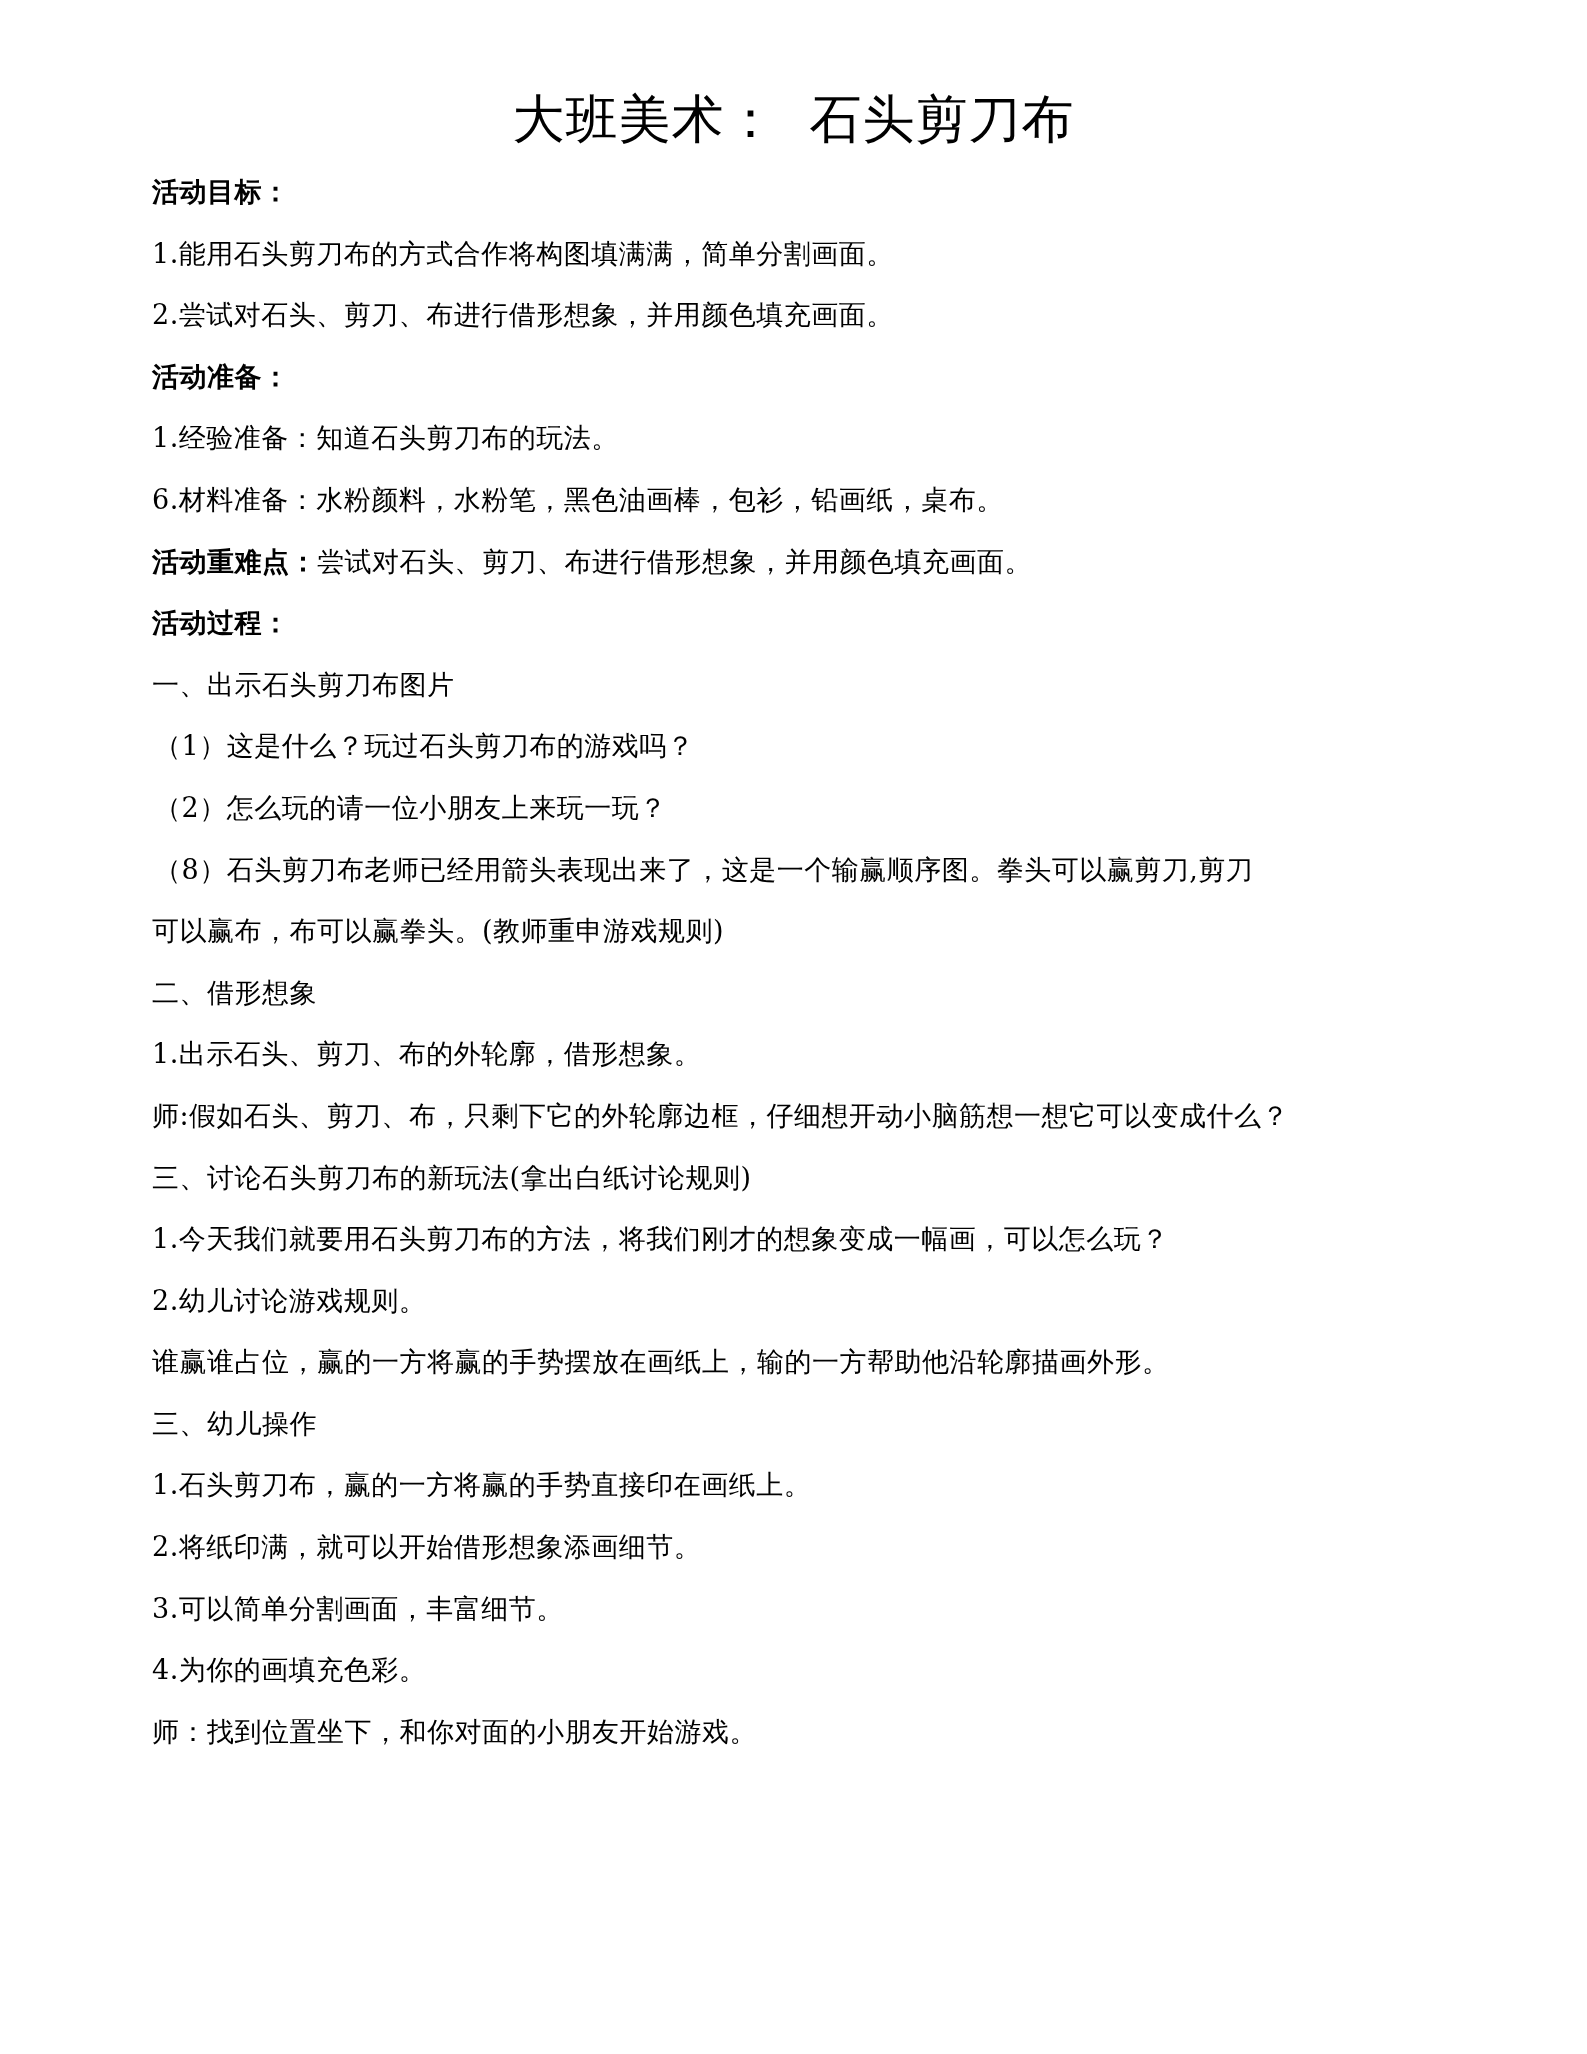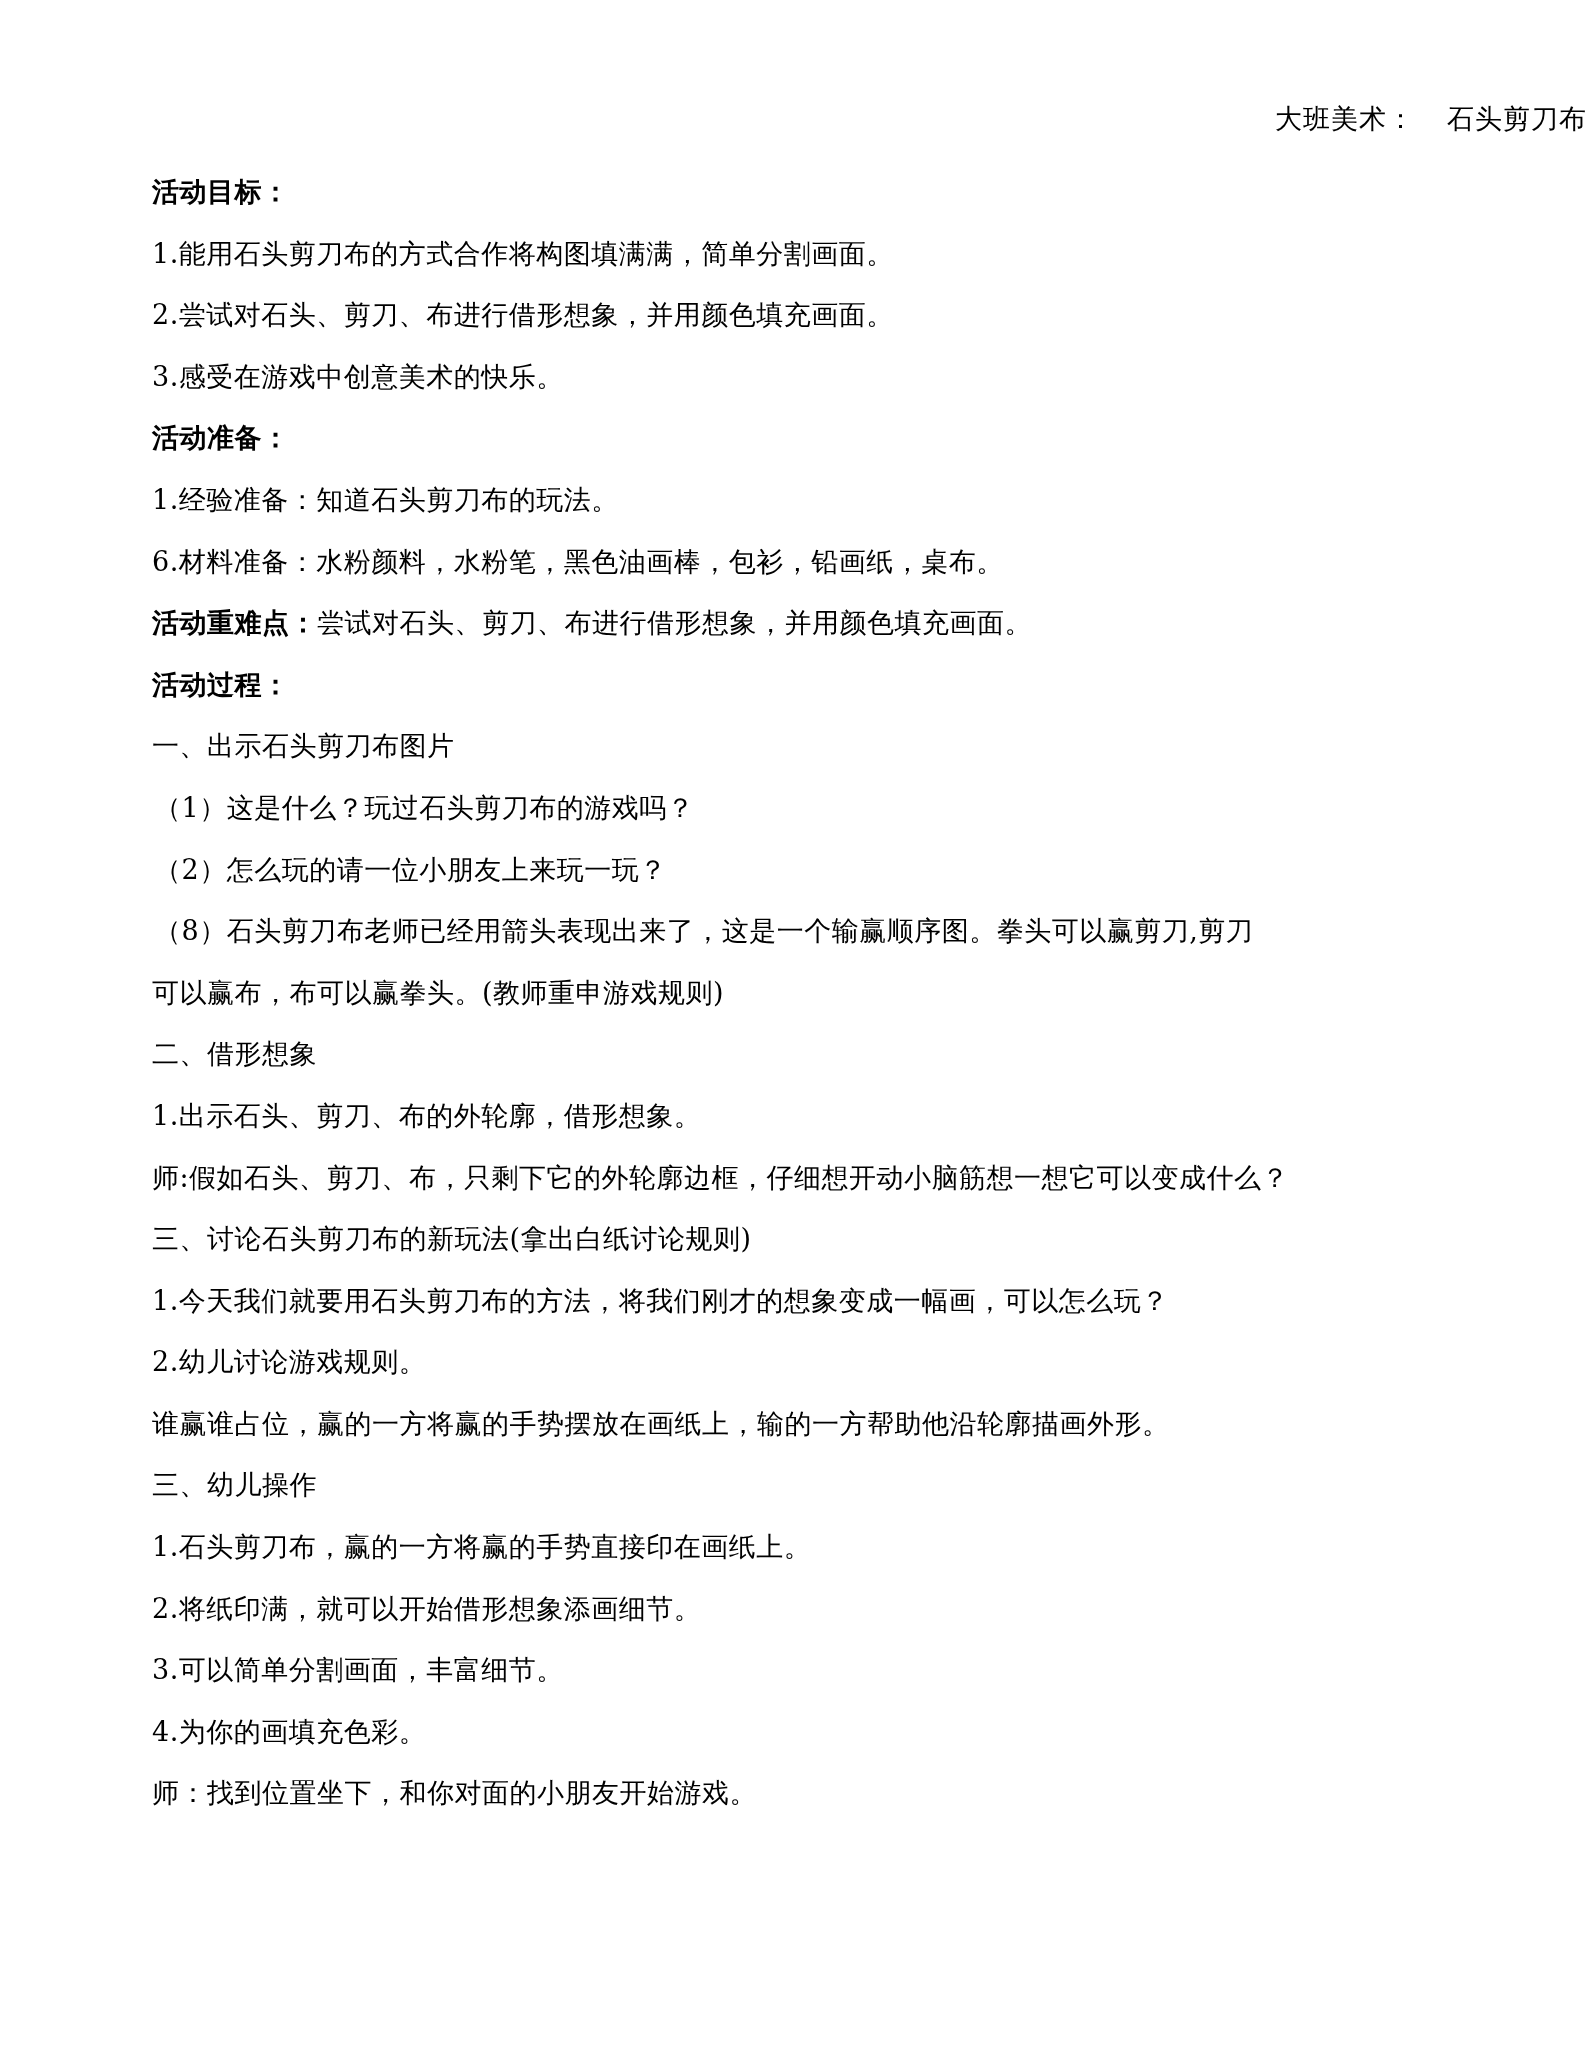--- a/index.html
+++ b/index.html
@@ -1,41 +1,40 @@
 <!DOCTYPE html>
 <html><head>
 <meta charset="utf-8">
 <style>
   html, body { margin: 0; padding: 0; background: #ffffff; }
   body { width: 1587px; height: 2054px; position: relative; overflow: hidden;
          font-family: "DejaVu Serif", "Liberation Serif", serif; color: #000; }
   .page { position: absolute; left: 0; top: 0; width: 1587px; height: 2054px; }
-  .title { position: absolute; top: 92px; left: 0; width: 1587px; text-align: right;
-           font-size: 27px; line-height: 54px; letter-spacing: 1px; }
+  .title { position: absolute; top: 92px; left: 0; width: 1587px; text-align: center;
+           font-size: 52px; line-height: 54px; letter-spacing: 1px; }
   .title .gap { display: inline-block; width: 32px; }
   .body { position: absolute; left: 152px; top: 172px; width: 1290px; }
   .line { height: 61.6px; line-height: 40px; font-size: 27px; white-space: nowrap; letter-spacing: 0.5px; }
   .bold { font-weight: bold; }
   .indent { padding-left: 2px; }
 </style>
 </head>
 <body>
 
 <div class="page">
 
   <div class="title">
     <span>大班美术：</span><span class="gap"></span><span>石头剪刀布</span>
   </div>
 
   <div class="body">
 
     <div class="line bold">活动目标：</div>
     <div class="line">1.能用石头剪刀布的方式合作将构图填满满，简单分割画面。</div>
     <div class="line">2.尝试对石头、剪刀、布进行借形想象，并用颜色填充画面。</div>
-    <div class="line">3.感受在游戏中创意美术的快乐。</div>
 
     <div class="line bold">活动准备：</div>
     <div class="line">1.经验准备：知道石头剪刀布的玩法。</div>
     <div class="line">6.材料准备：水粉颜料，水粉笔，黑色油画棒，包衫，铅画纸，桌布。</div>
 
     <div class="line">
       <span class="bold">活动重难点：</span><span>尝试对石头、剪刀、布进行借形想象，并用颜色填充画面。</span>
     </div>
 
     <div class="line bold">活动过程：</div>

